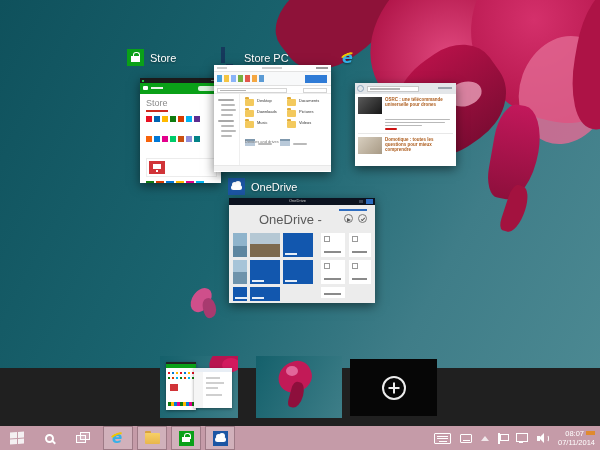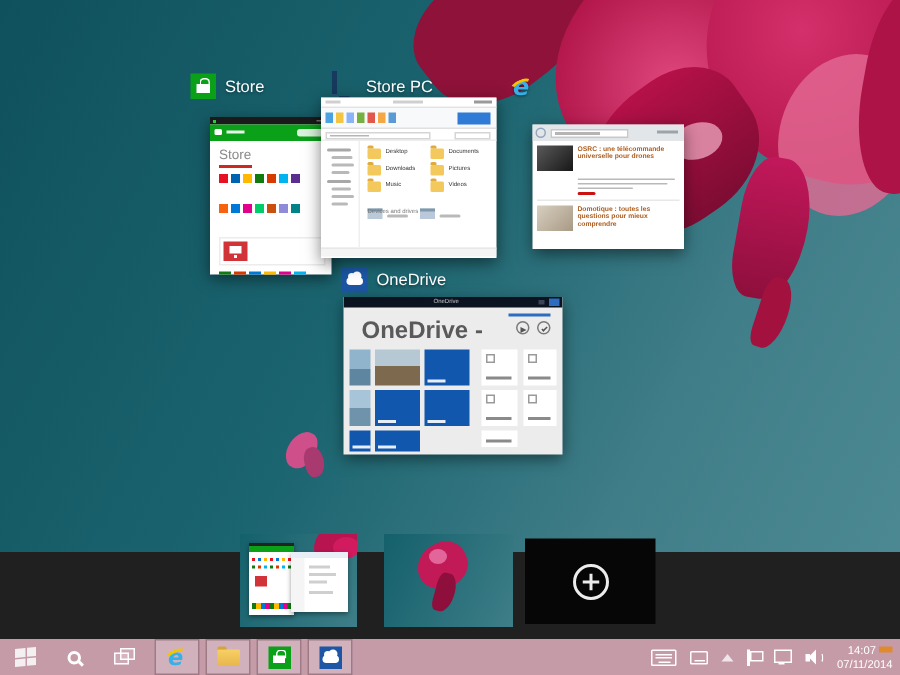--- a/index.html
+++ b/index.html
@@ -280,21 +280,21 @@
       </span>
     <span>OneDrive</span>
   </div>
   <div class="win" style="left:229px;top:198px;width:146px;height:105px;z-index:2;background:#ececec;">
     <div style="height:7px;background:#0c1320;position:relative;">
       <span class="micro" style="position:absolute;left:60px;top:1px;color:#c9c9c9;">OneDrive</span>
       <span class="abs" style="right:12px;top:2px;width:4px;height:3px;background:#3a4454;"></span>
       <span class="abs" style="right:2px;top:1px;width:7px;height:5px;background:#2d6cc0;"></span>
     </div>
     <div style="position:relative;height:98px;">
-      <div style="position:absolute;left:12px;top:7px;font-size:16px;font-weight:700;color:#5a5a5a;">OneDrive -</div>
+      <div style="position:absolute;left:30px;top:7px;font-size:13px;font-weight:400;color:#5a5a5a;">OneDrive -</div>
       <span class="abs" style="right:8px;top:4px;width:28px;height:2px;background:#2d6cc0;"></span>
       <span class="abs" style="right:22px;top:9px;width:9px;height:9px;border:1px solid #7a7a7a;border-radius:50%;">
         <span class="abs" style="left:2px;top:3px;width:0;height:0;border-top:2px solid transparent;border-bottom:2px solid transparent;border-left:4px solid #555;"></span>
       </span>
       <span class="abs" style="right:8px;top:9px;width:9px;height:9px;border:1px solid #7a7a7a;border-radius:50%;">
         <span class="abs" style="left:2px;top:3px;width:4px;height:2px;border-left:1px solid #555;border-bottom:1px solid #555;transform:rotate(-45deg);"></span>
       </span>
 
       <div>
         <span class="abs" style="left:4px;top:28px;width:14px;height:24px;background:linear-gradient(#8fb4cc 55%,#5e86a0 55%);"></span>
@@ -410,21 +410,21 @@
       <span class="chev"></span>
       <span class="flagico"></span>
       <span class="net"></span>
       <span class="spk">
           <span class="box"></span>
           <span class="cone"></span>
           <span class="wave"></span>
         </span>
       <span id="clock">
         <span class="trow">
-          <span>14:07</span>
+          <span>08:07</span>
           <span id="badge"></span>
         </span>
         <span>07/11/2014</span>
       </span>
     </div>
   </div>
 
 </div>
 
 </body></html>

